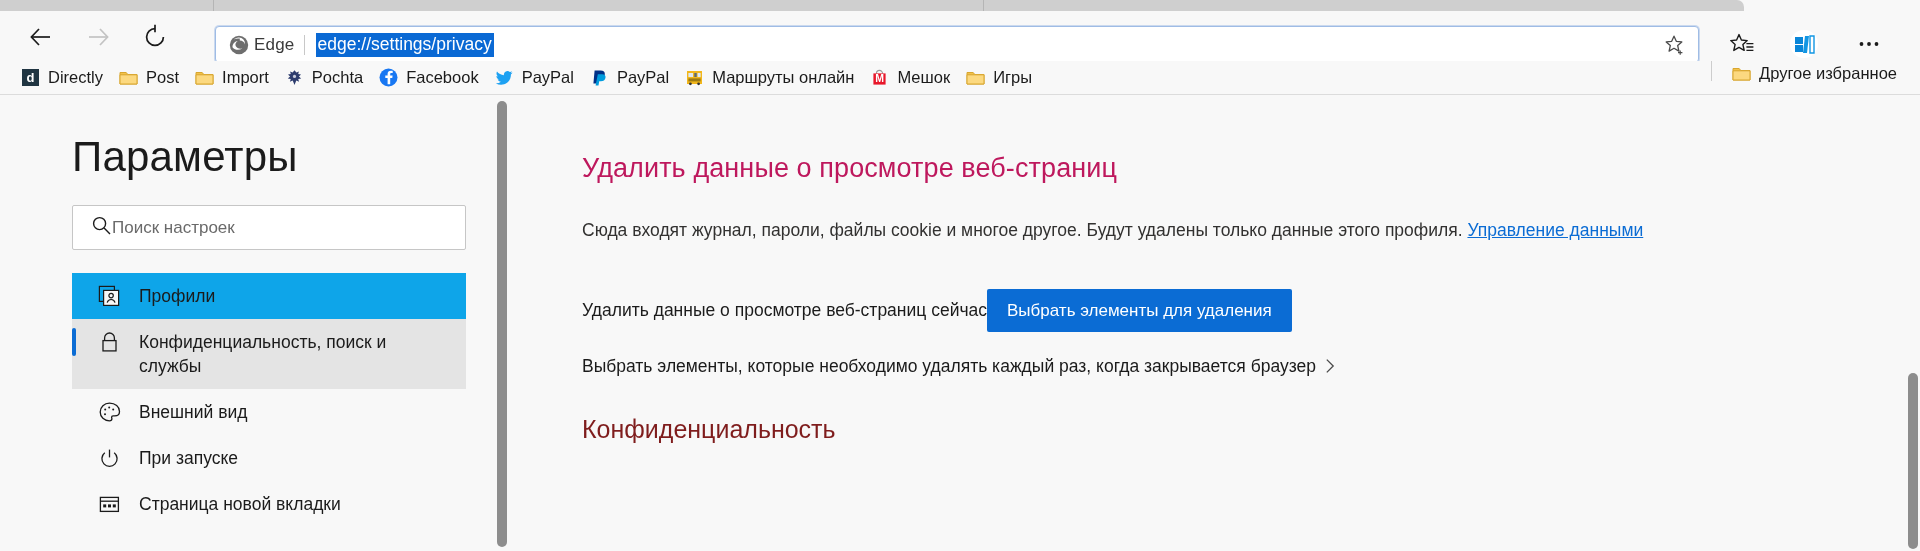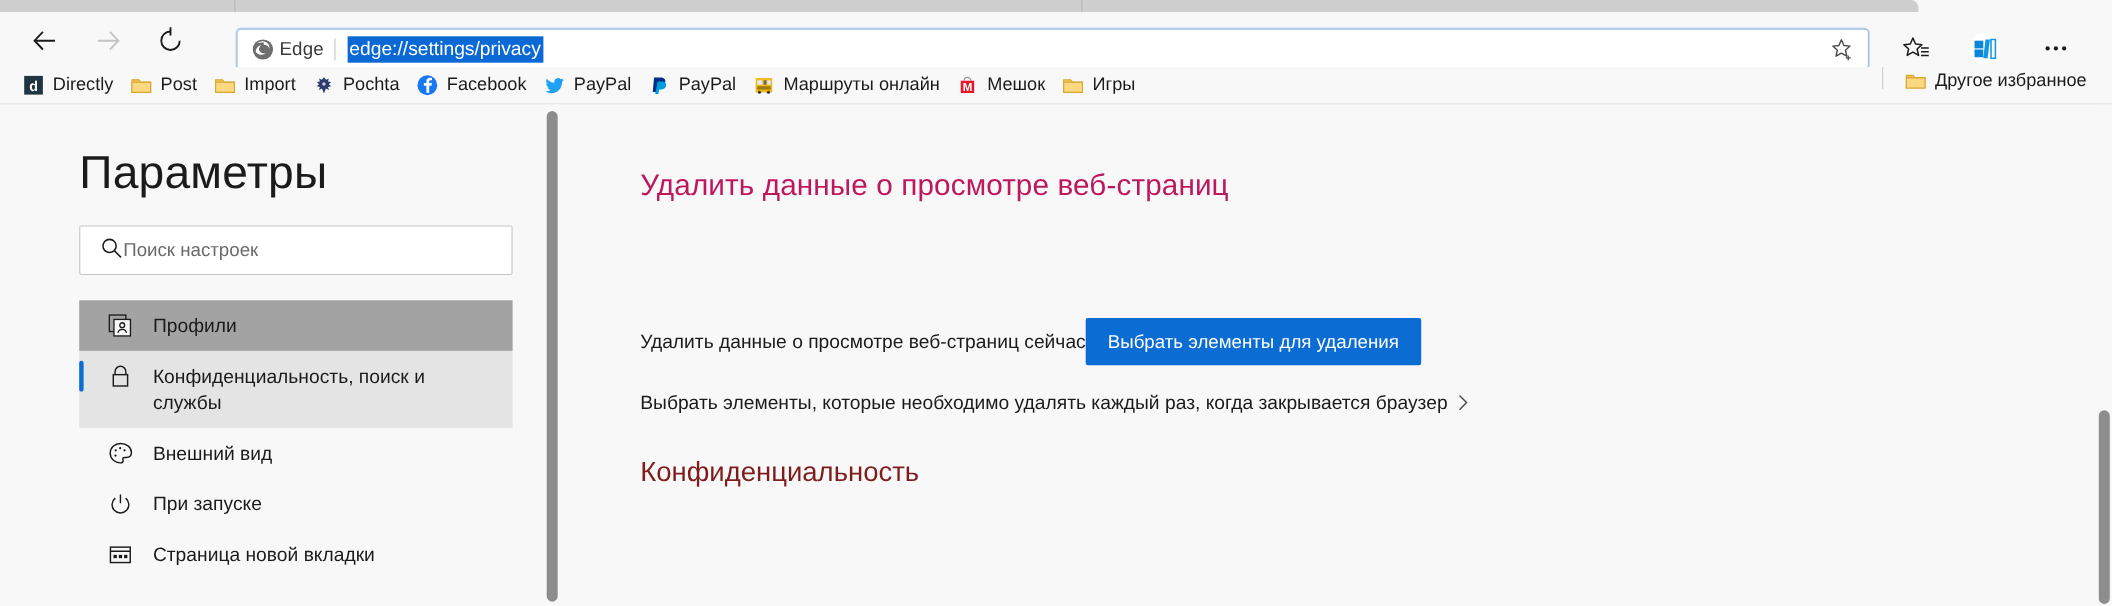--- a/index.html
+++ b/index.html
@@ -98,21 +98,21 @@
     background:#ffffff; border:1px solid #c6c6c6; border-radius:2px;
     display:flex; align-items:center; padding-left:18px; 
   }
   #search-placeholder { font-size:17px; color:#6a6a6a; }
 
   #nav-list { position:absolute; left:72px; top:178px; width:394px; }
   .nav-item {
     position:relative; display:flex; align-items:flex-start; gap:18px;
     padding:11px 14px 11px 26px; cursor:pointer; min-height:46px;
   }
-  .nav-item.hover { background:#a3a3a3; }
+  .nav-item.hover { background:#0ea5e9; }
   .nav-item.selected { background:#e4e4e4; }
   .nav-accent {
     position:absolute; left:0; top:9px; width:4px; height:28px;
     background:#0b6cd4; border-radius:2px;
   }
   .nav-ico { width:23px; height:23px; flex:0 0 auto; margin-top:1px; }
   .nav-label { font-size:17.5px; color:#1b1b1b; line-height:24px; }
 
   
   #nav-scrollbar {
@@ -451,20 +451,23 @@
       </div>
     </div>
 
     <div id="nav-scrollbar"></div>
     <div id="nav-thumb"></div>
 
     <div id="main-panel">
 
       <div id="h1-delete">Удалить данные о просмотре веб-страниц</div>
 
+      <div id="desc">
+        <span>Сюда входят журнал, пароли, файлы cookie и многое другое. Будут удалены только данные этого профиля. </span><a href="#">Управление данными</a>
+      </div>
 
       <div class="setting-row" id="row-clear-now">
         <span class="row-label">Удалить данные о просмотре веб-страниц сейчас</span>
         <button id="btn-choose">Выбрать элементы для удаления</button>
       </div>
 
       <div class="setting-row" id="row-on-close">
         <span class="row-label">Выбрать элементы, которые необходимо удалять каждый раз, когда закрывается браузер</span>
         <span id="chev-on-close">
           <svg width="20" height="20" viewBox="0 0 20 20" aria-hidden="true">

